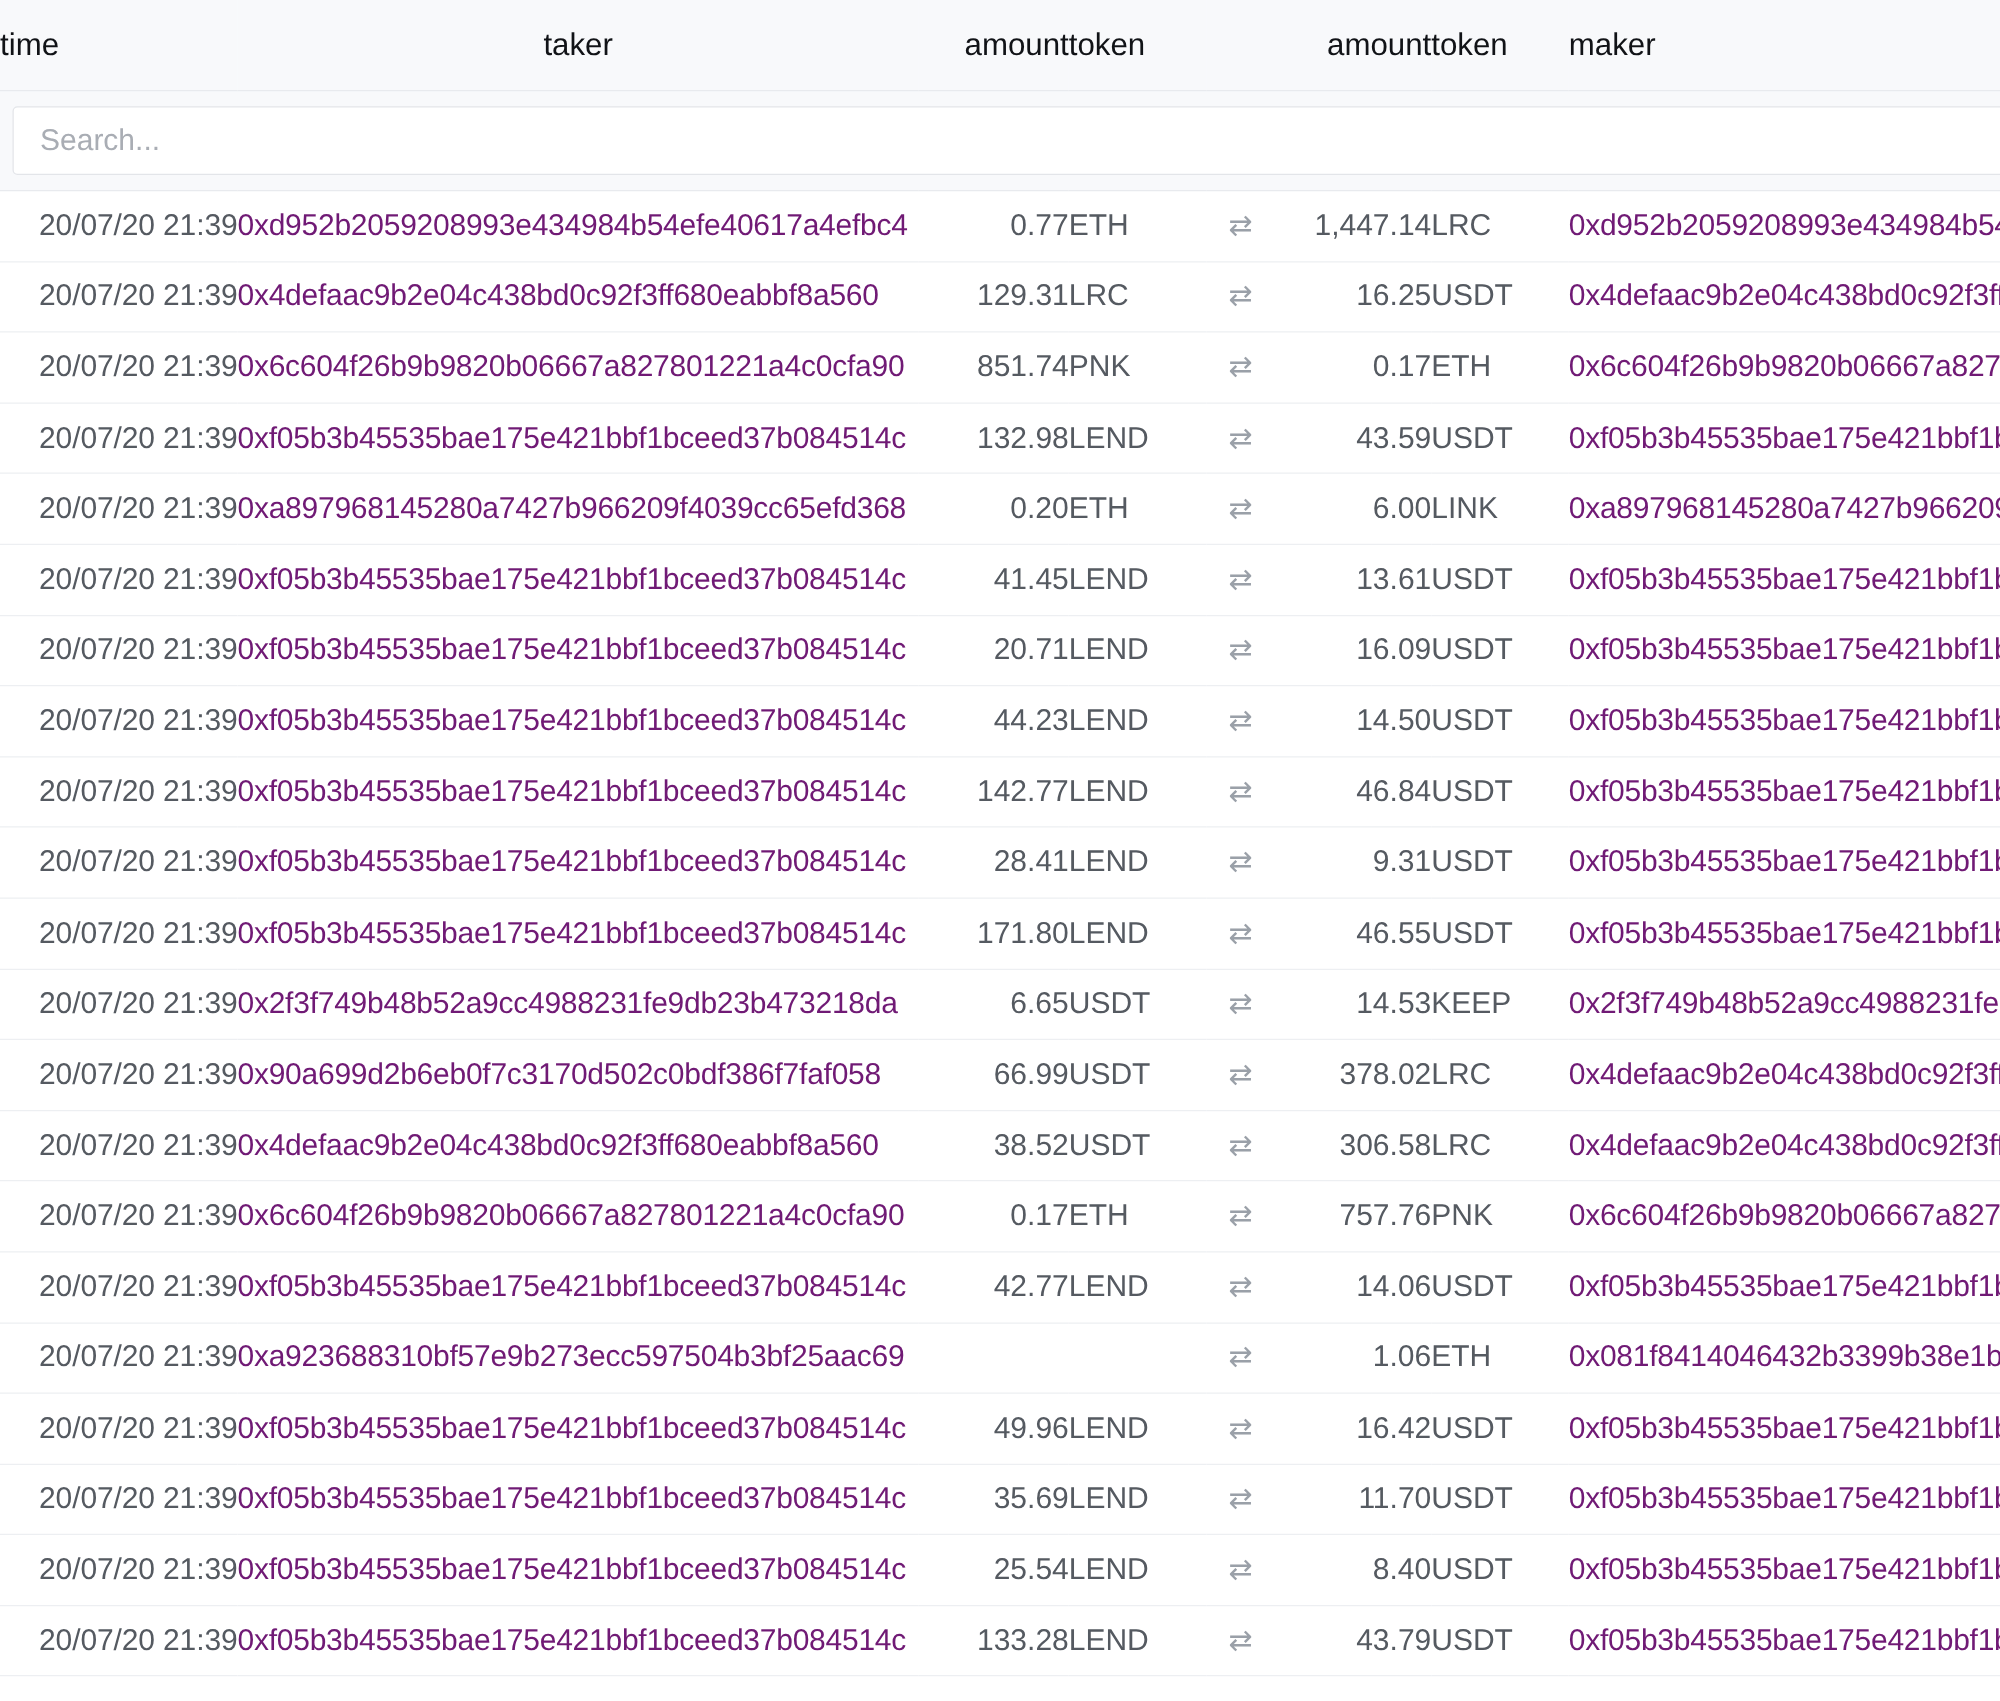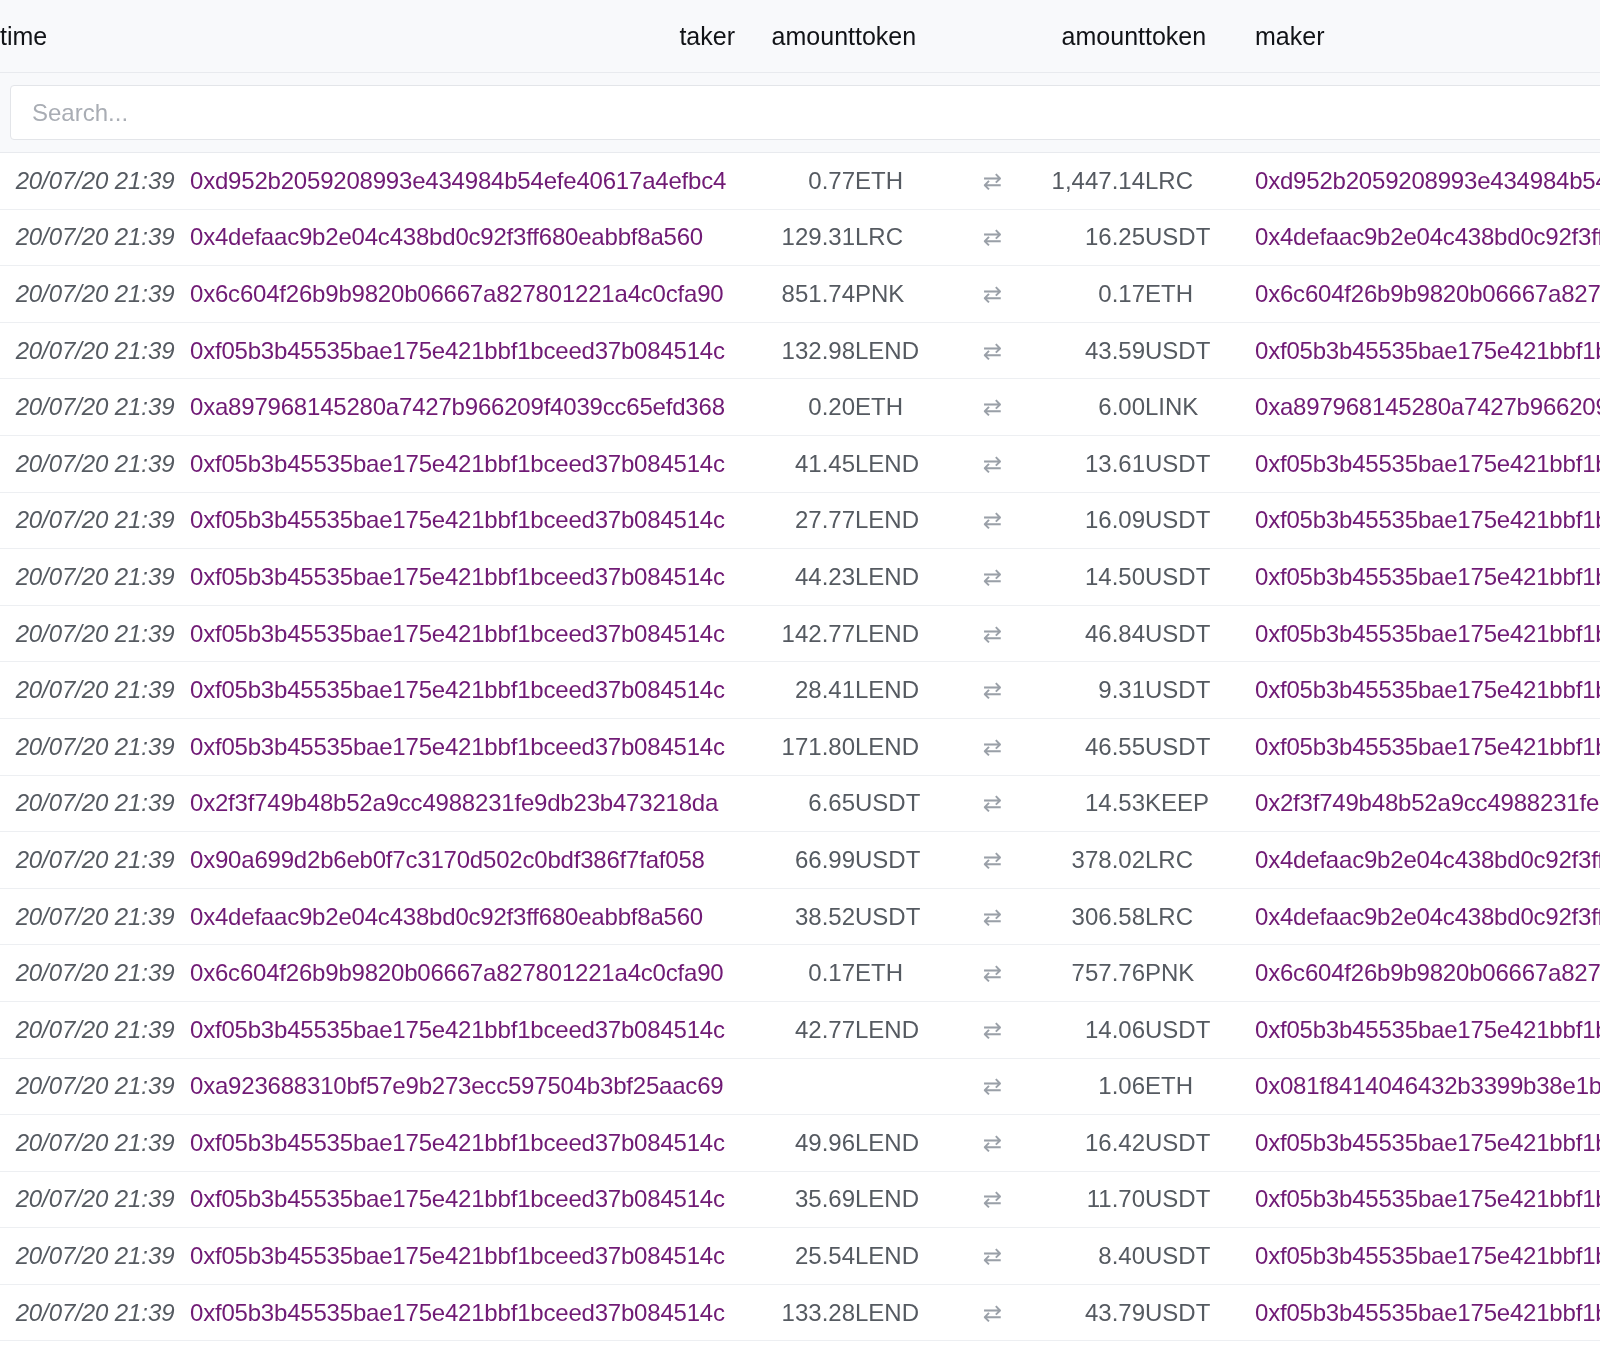--- a/index.html
+++ b/index.html
@@ -38,21 +38,21 @@
     font-size: 25px;
     color: #111317;
     padding: 0;
     height: 72px;
     vertical-align: middle;
     border: 0;
     background: #f8f9fb;
     white-space: nowrap;
   }
   th.col-time   { width: 190px; text-align: left;  padding-left: 60px; }
-  th.col-taker  { width: 545px; text-align: right;  padding-left: 0px; }
+  th.col-taker  { width: 545px; text-align: center;  padding-left: 0px; }
   th.col-amt1   { width: 120px; text-align: right; }
   th.col-tok1   { width: 110px; text-align: left;  padding-left: 19px; }
   th.col-swap   { width: 55px;  text-align: center;}
   th.col-amt2   { width: 125px; text-align: right; }
   th.col-tok2   { width: 110px; text-align: left;  padding-left: 18px; }
   th.col-maker  { width: 575px; text-align: left;  padding-left: 0px; }
 
   
   tr.search-row td {
     background: #f8f9fb;
@@ -93,25 +93,24 @@
     border-bottom: 1px solid #edeff2;
     font-size: 24px;
     color: #555a61;
     padding: 0;
     height: 55.6px;
     vertical-align: middle;
     white-space: nowrap;
     overflow: hidden;
   }
   td.c-time {
-    text-align: center;
+    text-align: right;
     padding-left: 14px;
     color: #55595f;
     letter-spacing: -0.1px;
-    font-style: italic;
   }
   td.c-taker, td.c-maker {
     text-align: left;
     padding-left: 0;
   }
   td.c-taker a, td.c-maker a {
     color: #701a75;
     text-decoration: none;
     font-size: 24px;
     letter-spacing: -0.2px;
@@ -220,21 +219,21 @@
           <td class="c-amt1">41.45</td>
           <td class="c-tok1">LEND</td>
           <td class="c-swap"><span class="swap-glyph">⇄</span></td>
           <td class="c-amt2">13.61</td>
           <td class="c-tok2">USDT</td>
           <td class="c-maker"><a>0xf05b3b45535bae175e421bbf1bceed37b084514c</a></td>
         </tr>
         <tr class="data-row">
           <td class="c-time">20/07/20 21:39</td>
           <td class="c-taker"><a>0xf05b3b45535bae175e421bbf1bceed37b084514c</a></td>
-          <td class="c-amt1">27.77</td>
+          <td class="c-amt1">20.71</td>
           <td class="c-tok1">LEND</td>
           <td class="c-swap"><span class="swap-glyph">⇄</span></td>
           <td class="c-amt2">16.09</td>
           <td class="c-tok2">USDT</td>
           <td class="c-maker"><a>0xf05b3b45535bae175e421bbf1bceed37b084514c</a></td>
         </tr>
         <tr class="data-row">
           <td class="c-time">20/07/20 21:39</td>
           <td class="c-taker"><a>0xf05b3b45535bae175e421bbf1bceed37b084514c</a></td>
           <td class="c-amt1">44.23</td>

